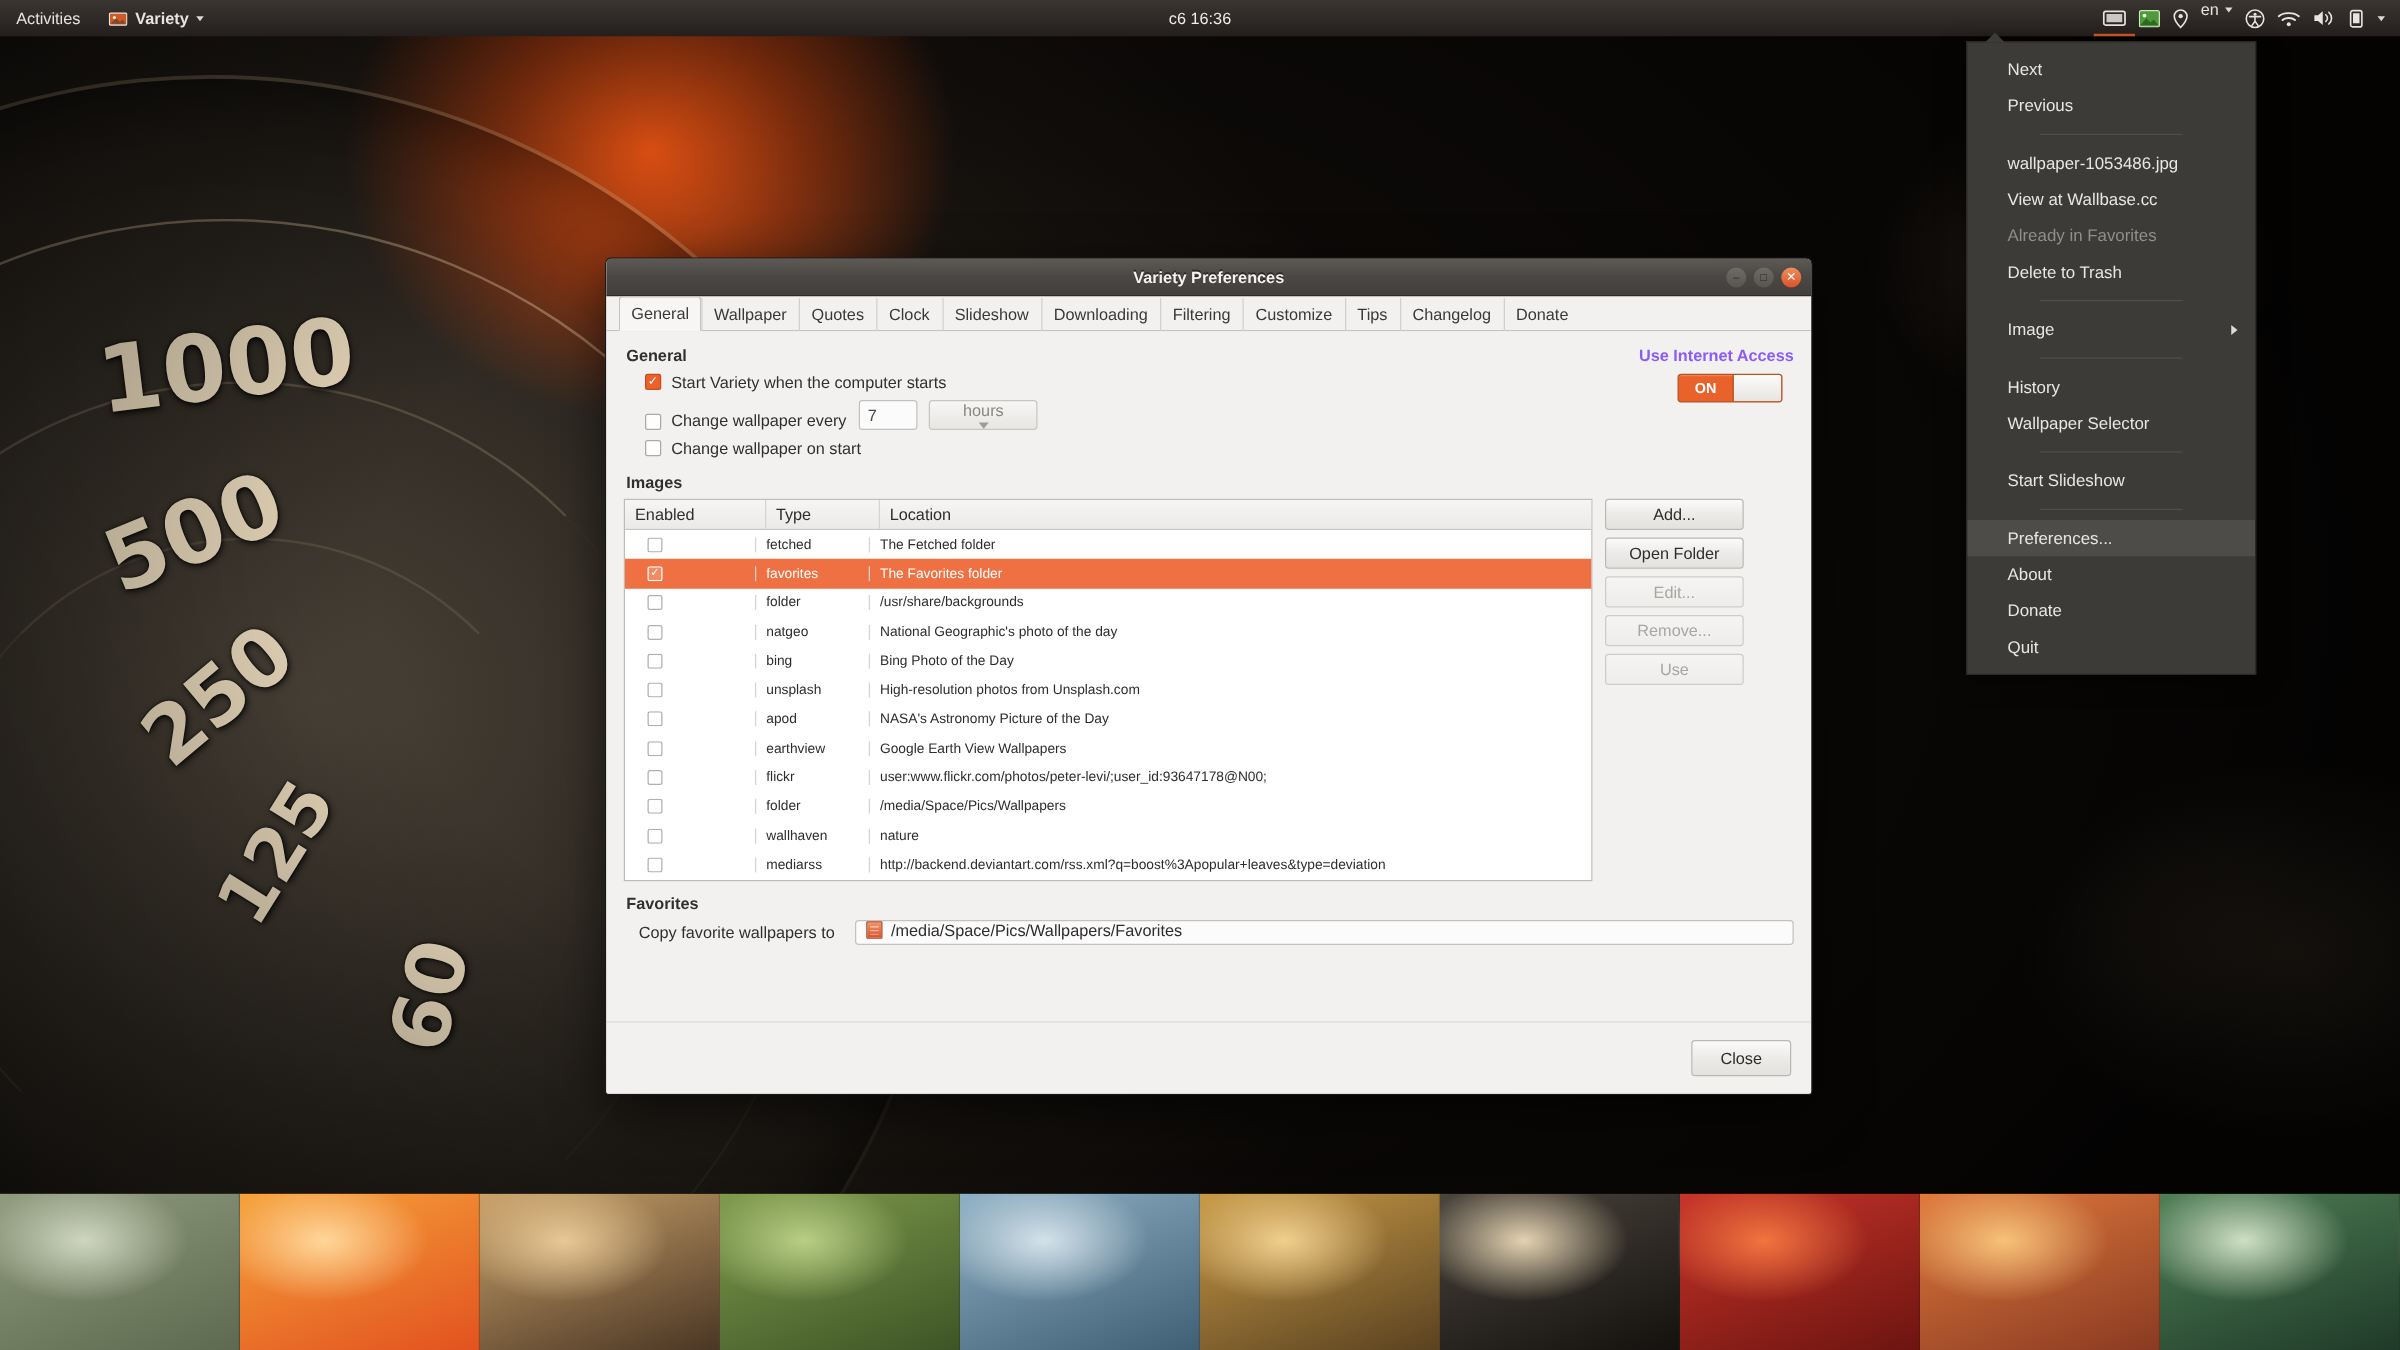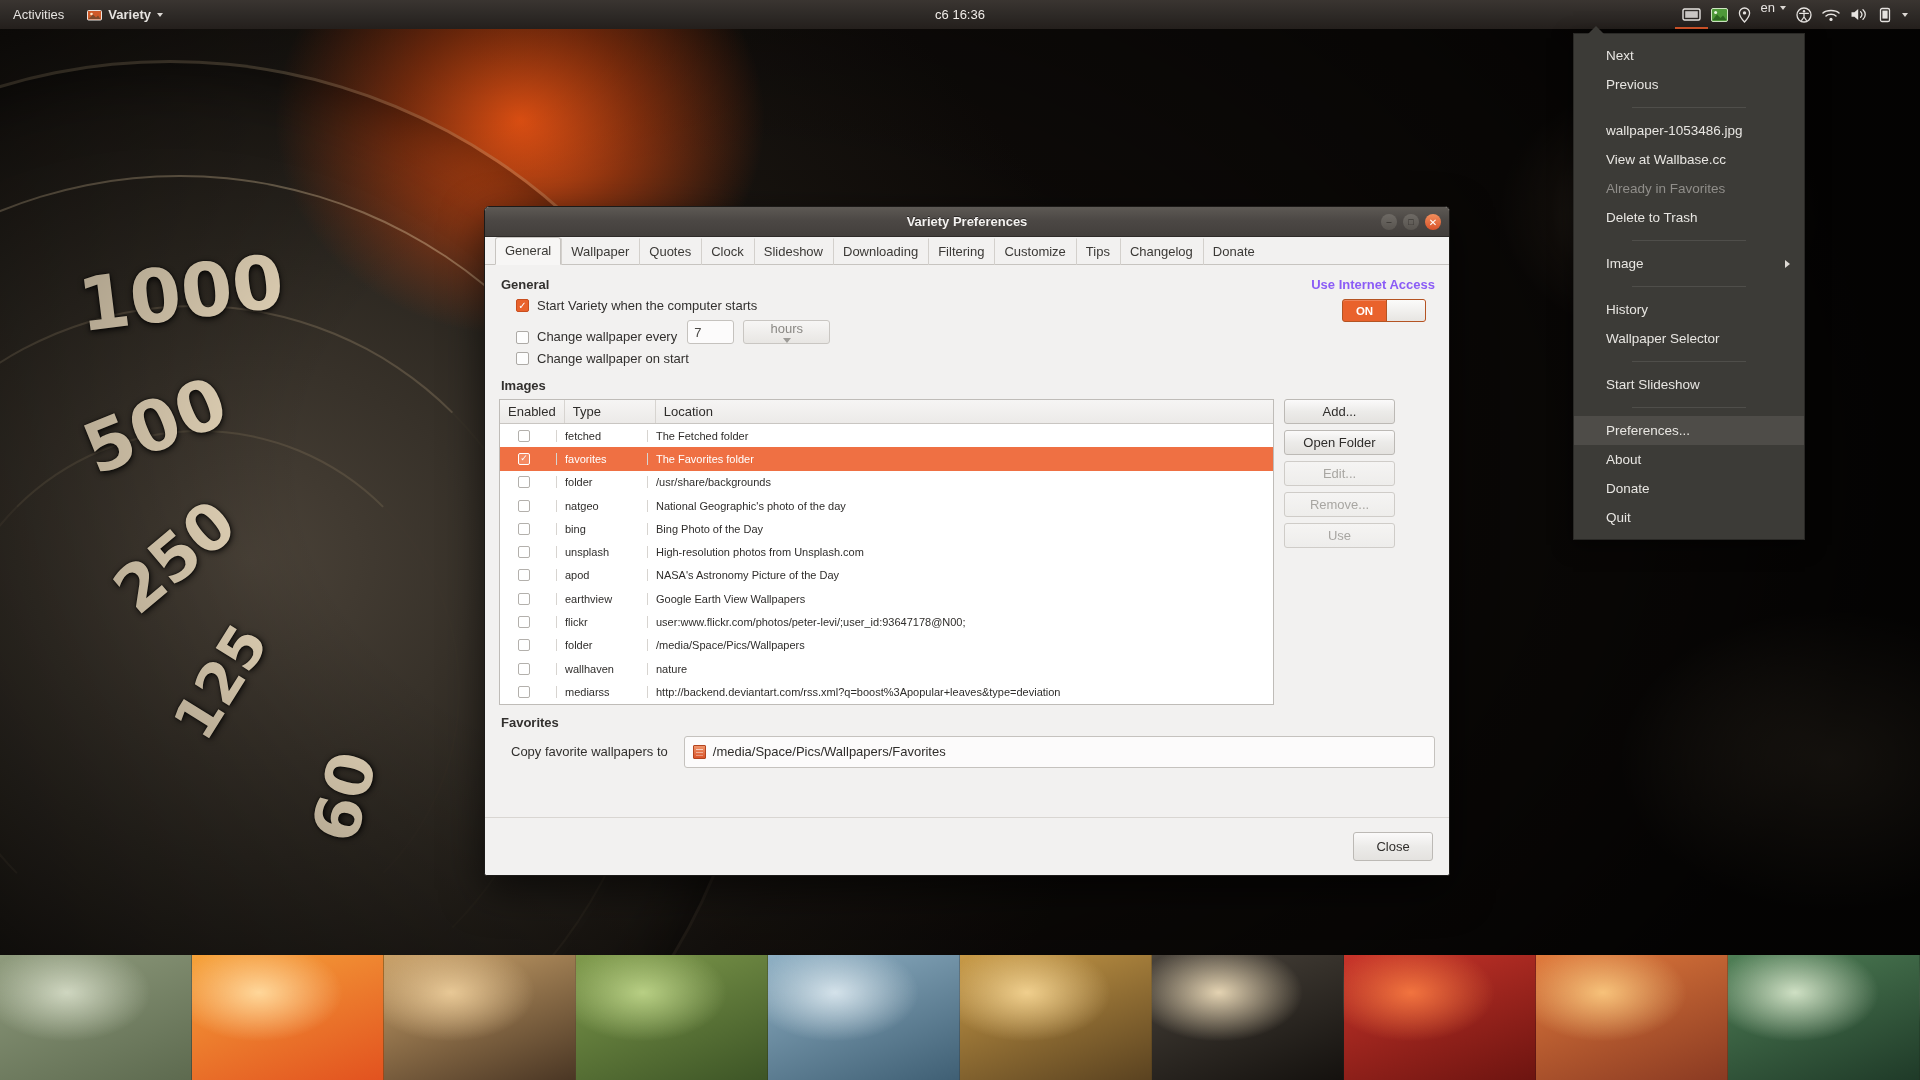--- a/index.html
+++ b/index.html
@@ -141,21 +141,21 @@
            font-size:13px;color:#8a8884; display:flex;align-items:center;padding:0 7px; justify-content:space-between;flex-direction:column; }
   .combo .cc { width:0;height:0;border-left:4px solid transparent;border-right:4px solid transparent;border-top:5px solid #9d9b97; }
 
   
   #imgwrap { display:flex; gap:10px; margin-top:4px; }
   #tbl { flex:0 0 775px; border:1px solid #bfbcb8; background:#fff; }
   #thead { display:flex; height:24px; background:linear-gradient(180deg,#f6f5f4,#eceaE8);
            border-bottom:1px solid #c9c6c2; font-size:13px; color:#2f2d2b; }
   #thead .th { display:flex; align-items:center; padding:0 8px; }
   .c-en { flex:0 0 56px; justify-content:flex-start; }
-  .c-ty { flex:0 0 91px; border-left:1px solid #d7d4d0; }
+  .c-ty { flex:0 0 91px; border-left:1px solid #d7d4d0;margin-left:48px; }
   .c-lo { flex:1 1 auto; border-left:1px solid #d7d4d0; }
   .trow { display:flex; height:23.3px; align-items:center; font-size:11px; color:#2f2d2b; }
   .trow .cell { display:flex; align-items:center; padding:0 8px; overflow:hidden; white-space:nowrap; }
   .trow .c-en { justify-content:center; padding-left:0; }
   .trow.sel { background:#ef7043; color:#fff; }
   .tchk { width:12px;height:12px;border:1px solid #b3b0ac;background:#fff;border-radius:2px;
           display:inline-flex;align-items:center;justify-content:center; }
   .trow.sel .tchk { border-color:#fff; background:#f48a62; }
   .trow.sel .tchk::after { content:"✓"; color:#fff; font-size:9px; line-height:9px; }
 
@@ -163,22 +163,22 @@
   .gbtn {
     height:25px; border:1px solid #bcb9b5; border-radius:3px; font-size:13px; color:#2f2d2b;
     background:linear-gradient(180deg,#fbfafa 0%, #ecebe9 50%, #e4e2df 100%);
     display:flex; align-items:center; justify-content:center;
   }
   .gbtn.dis { color:#a8a6a2; background:linear-gradient(180deg,#f5f4f3,#eeedeb); border-color:#cfccc8; }
 
   #favsec { margin-top:10px; }
   #favrow { display:flex; align-items:center; gap:16px; margin-top:5px; }
   #favpath {
-    flex:1 1 auto; height:32px; border:1px solid #c5c2be; background:#fcfbfb; border-radius:3px;
-    display:flex; align-items:center; gap:7px; padding:0 8px; font-size:13px; color:#2f2d2b;
+    flex:1 1 auto; height:20px; border:1px solid #c5c2be; background:#fcfbfb; border-radius:3px;
+    display:flex; gap:7px; padding:0 8px; font-size:13px; color:#2f2d2b;
   }
   .folder-ico { width:13px;height:14px;background:linear-gradient(180deg,#f0946a,#d9532a);
                 border:1px solid #b2441f; border-radius:1px; position:relative; flex:0 0 13px; }
   .folder-ico::after{content:"";position:absolute;left:2px;right:2px;top:3px;height:1px;background:rgba(255,255,255,0.6);
                 box-shadow:0 3px 0 rgba(255,255,255,0.45),0 6px 0 rgba(255,255,255,0.35);}
 
   #footer { flex:0 0 58px; background:#f2f1f0; border-top:1px solid #d9d6d2;
             display:flex; align-items:center; justify-content:flex-end; padding-right:16px; }
   #closebtn { width:80px;height:29px;border:1px solid #bcb9b5;border-radius:3px;font-size:13px;color:#2f2d2b;
               background:linear-gradient(180deg,#fbfafa 0%, #ecebe9 50%, #e4e2df 100%);

